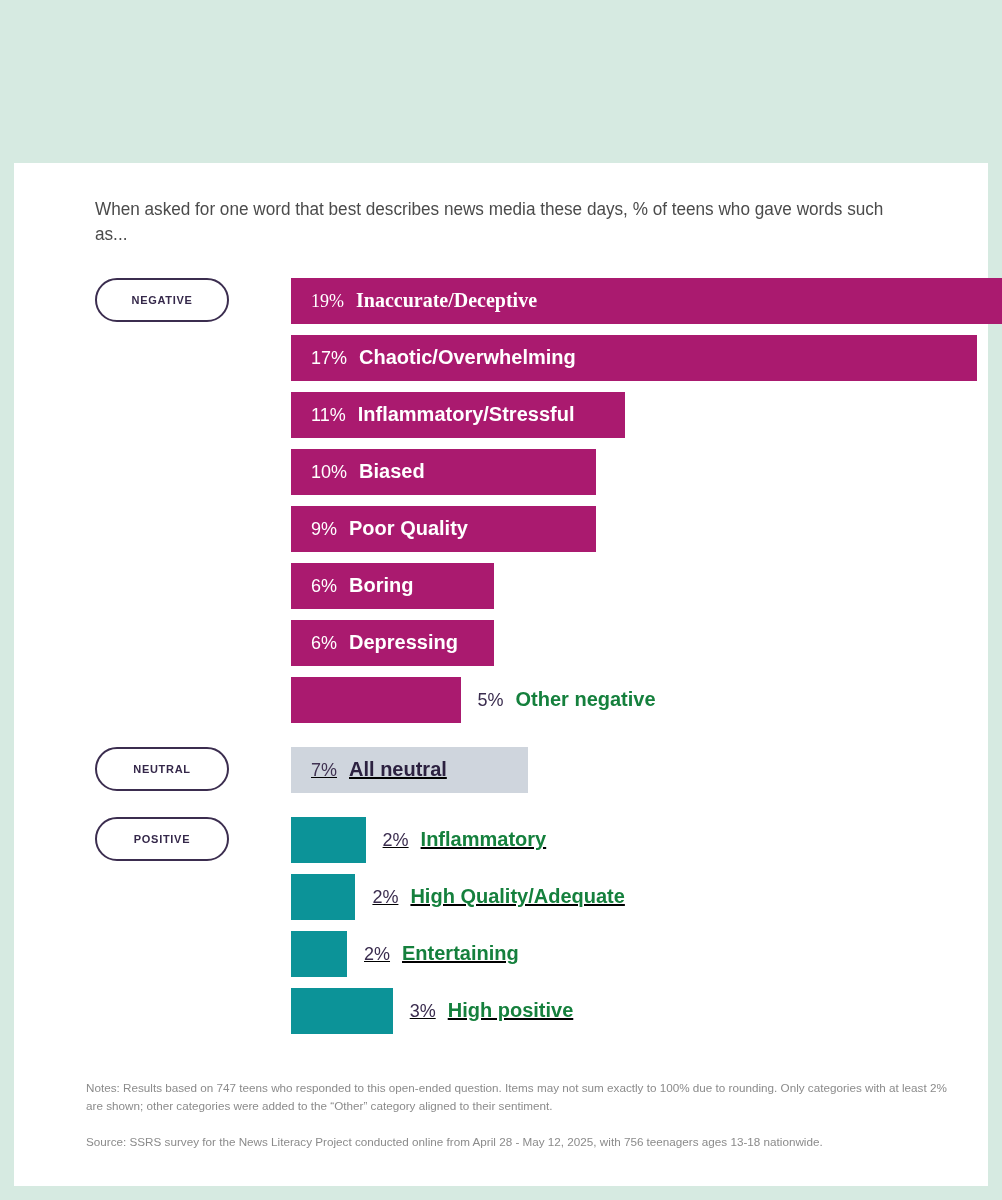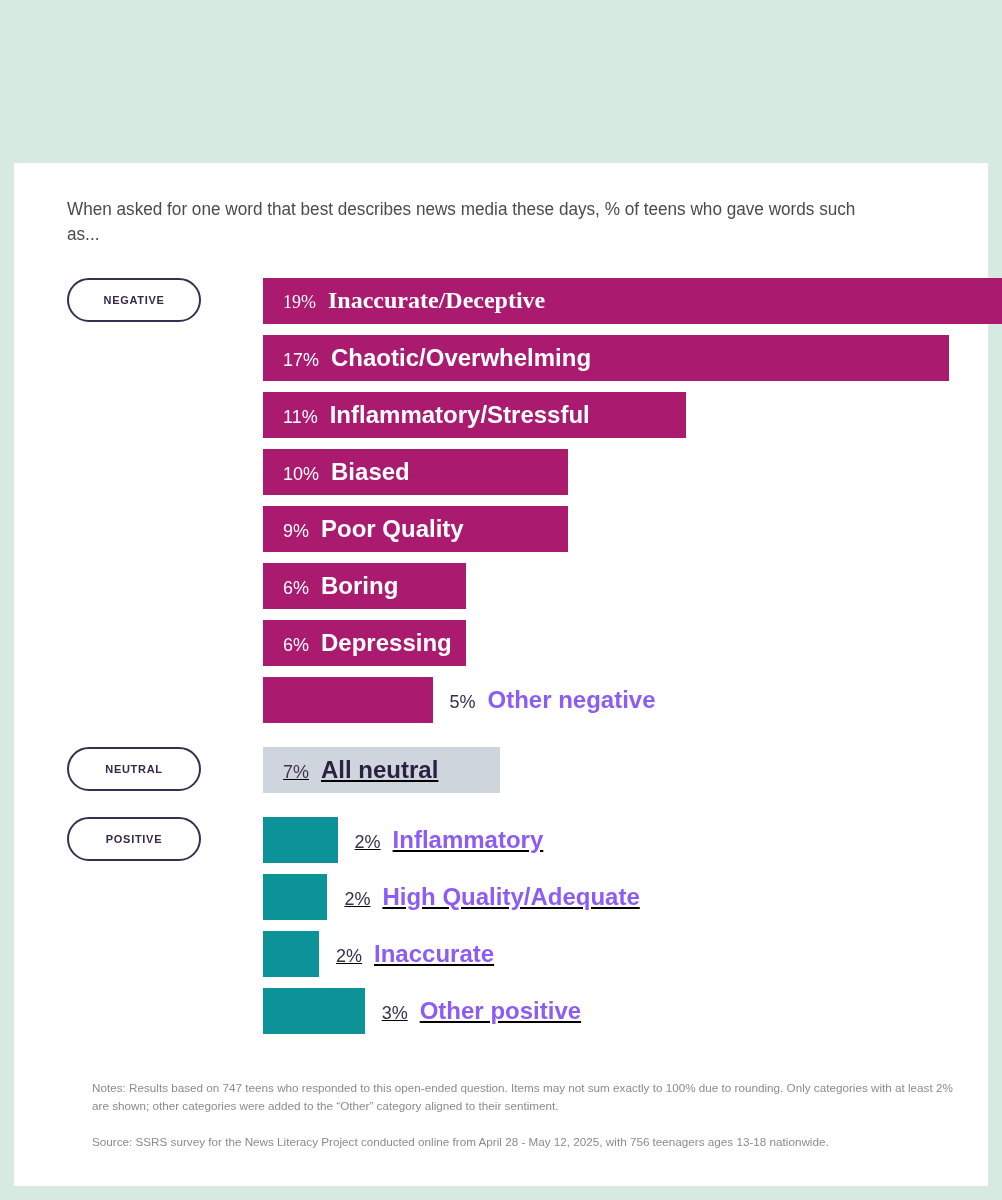--- a/index.html
+++ b/index.html
@@ -41,21 +41,21 @@
 
   
   .card {
     position: absolute;
     left: 14px;
     top: 163px;
     width: 974px;
     height: 1023px;
     background: #ffffff;
     box-sizing: border-box;
-    padding: 34px 56px 0 53px;
+    padding: 34px 56px 0 81px;
   }
 
   .subtitle {
     font-size: 17.5px;
     line-height: 1.45;
     color: #4b4b4b;
     max-width: 820px;
     margin: 0 0 30px 0;
     font-weight: normal;
     transform: scaleX(0.98);
@@ -132,34 +132,34 @@
     padding-left: 17px;
     white-space: nowrap;
   }
 
   .pct {
     font-size: 18px;
     font-weight: normal;
     margin-right: 12px;
   }
   .cat {
-    font-size: 24px;
+    font-size: 20px;
     font-weight: bold;
   }
 
   .inlabel .pct, .inlabel .cat { color: #ffffff; }
   .bar.neu .inlabel .pct { color: #403252; }
   .bar.neu .inlabel .cat { color: #2c2140; }
   .outlabel .pct { color: #3a2c4e; }
-  .outlabel .cat { color: #8b5cf6; }
+  .outlabel .cat { color: #15803d; }
 
   
   .notes {
     position: absolute;
-    left: 78px;
+    left: 72px;
     top: 916px;
     width: 872px;
   }
   .note-line {
     font-size: 11.7px;
     line-height: 1.55;
     color: #8b8b8b;
     margin: 0 0 18px 0;
   }
   .note-line:last-child { margin-bottom: 12px; }
@@ -186,21 +186,21 @@
             </div>
             <div class="row">
               <div class="bar neg" style="width: 686px;">
                 <div class="inlabel">
                   <span class="pct">17%</span>
                   <span class="cat">Chaotic/Overwhelming</span>
                 </div>
               </div>
             </div>
             <div class="row">
-              <div class="bar neg" style="width: 423px;">
+              <div class="bar neg" style="width: 334px;">
                 <div class="inlabel">
                   <span class="pct">11%</span>
                   <span class="cat">Inflammatory/Stressful</span>
                 </div>
               </div>
             </div>
             <div class="row">
               <div class="bar neg" style="width: 305px;">
                 <div class="inlabel">
                   <span class="pct">10%</span>
@@ -268,28 +268,28 @@
               <div class="bar pos" style="width: 64.41px;"></div>
               <div class="outlabel">
                 <span class="pct">2%</span>
                 <span class="cat">High Quality/Adequate</span>
               </div>
             </div>
             <div class="row">
               <div class="bar pos" style="width: 56px;"></div>
               <div class="outlabel">
                 <span class="pct">2%</span>
-                <span class="cat">Inaccurate</span>
+                <span class="cat">Entertaining</span>
               </div>
             </div>
             <div class="row">
               <div class="bar pos" style="width: 101.7px;"></div>
               <div class="outlabel">
                 <span class="pct">3%</span>
-                <span class="cat">Other positive</span>
+                <span class="cat">High positive</span>
               </div>
             </div>
           </div>
         </div>
       </div>
 
     <div class="notes" id="notes-box">
         <p class="note-line">Notes: Results based on 747 teens who responded to this open-ended question. Items may not sum exactly to 100% due to rounding. Only categories with at least 2% are shown; other categories were added to the “Other” category aligned to their sentiment.</p>
         <p class="note-line">Source: SSRS survey for the News Literacy Project conducted online from April 28 - May 12, 2025, with 756 teenagers ages 13-18 nationwide.</p>
       </div>

